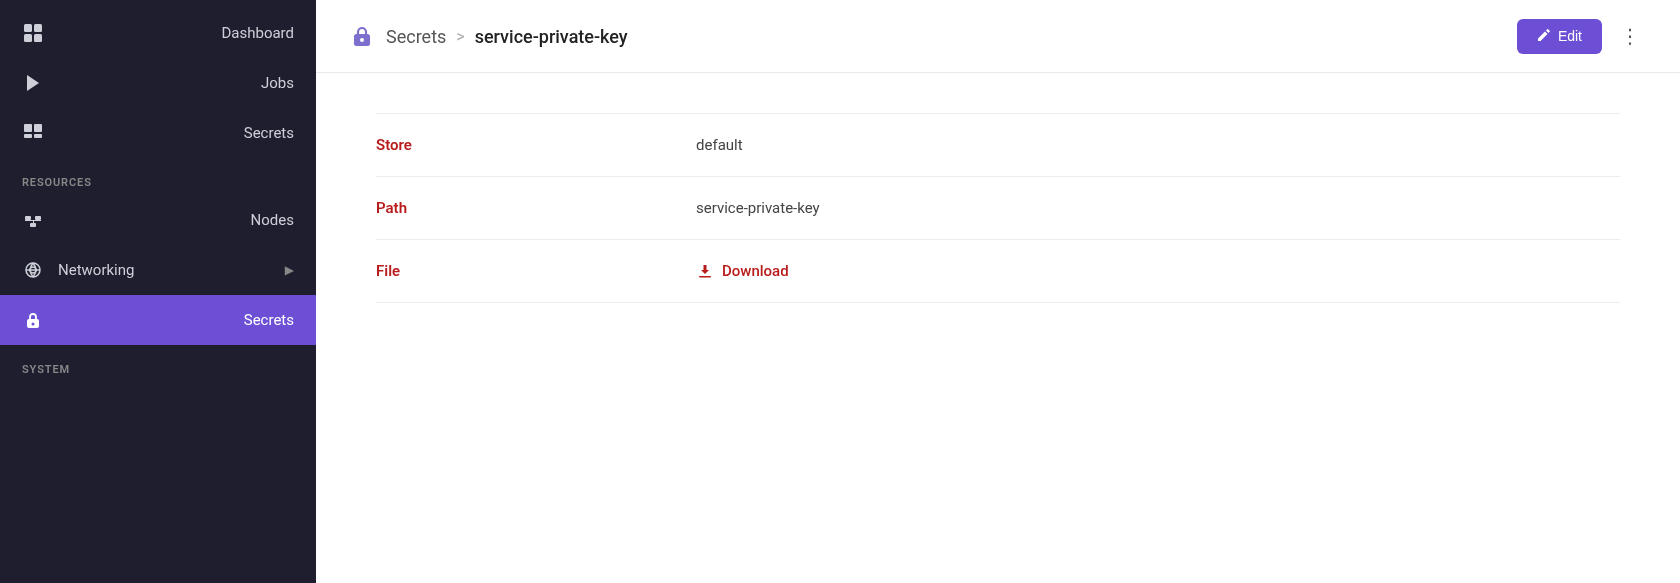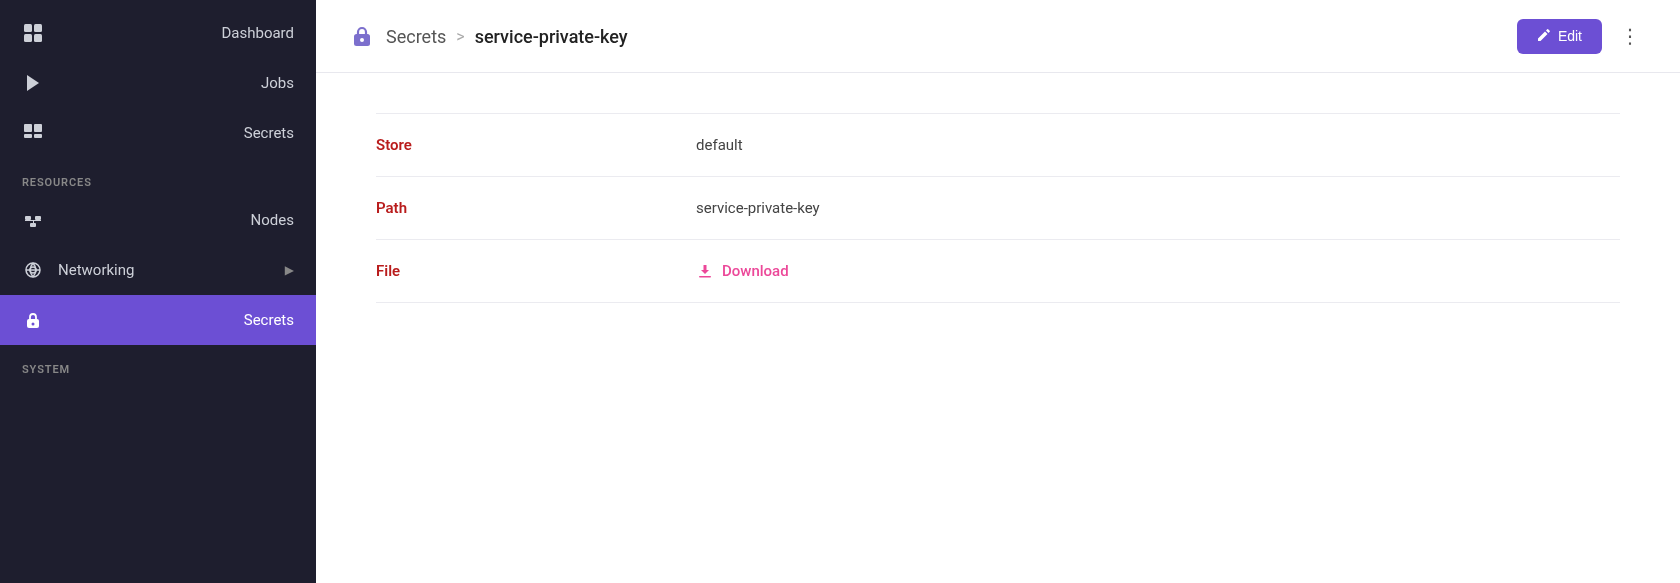--- a/index.html
+++ b/index.html
@@ -174,21 +174,21 @@
       font-weight: 600;
       color: #b91c1c;
       width: 320px;
     }
 
     .detail-table td:last-child {
       color: #444;
     }
 
     .download-link {
-      color: #ec4899;
+      color: #b91c1c;
       text-decoration: none;
       display: flex;
       align-items: center;
       gap: 8px;
       font-size: 15px;
       font-weight: 500;
     }
 
     .download-icon {
       width: 18px;

